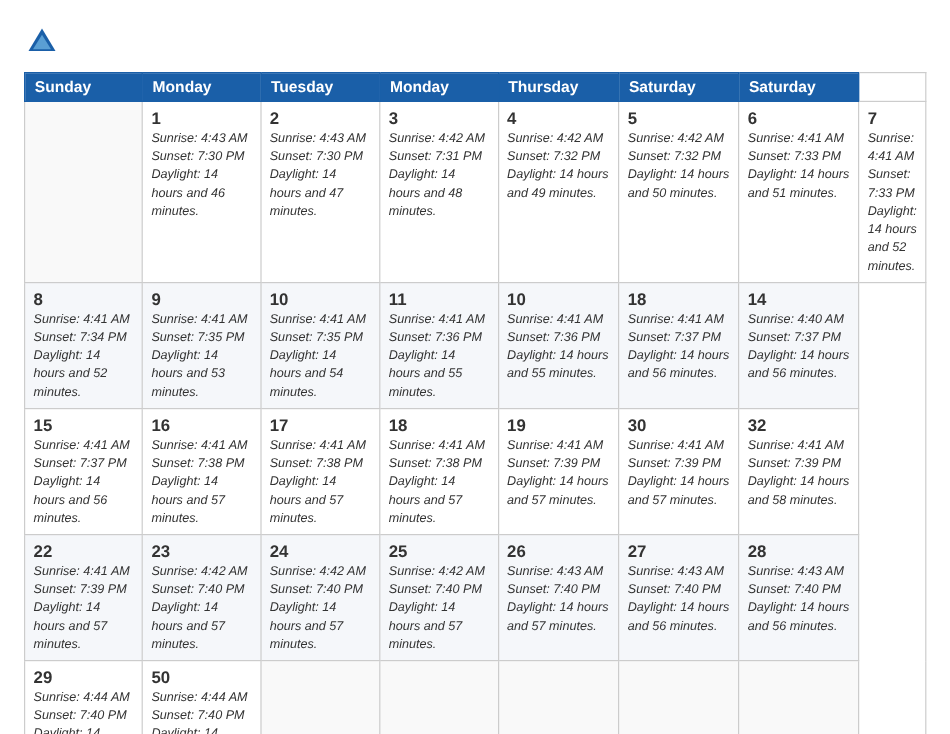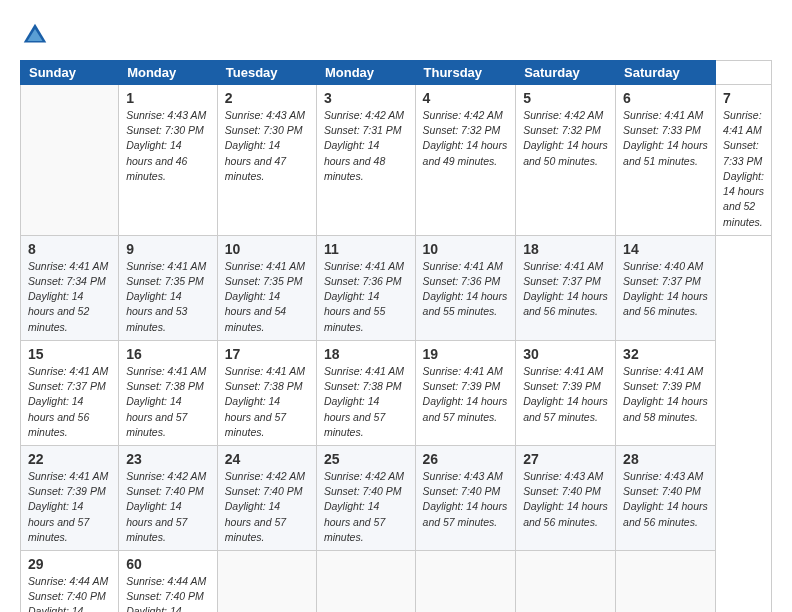--- a/index.html
+++ b/index.html
@@ -248,21 +248,21 @@
           <span class="day-number">28</span>
           <div class="day-info">Sunrise: 4:43 AM<br>Sunset: 7:40 PM<br>Daylight: 14 hours and 56 minutes.</div>
         </td>
       </tr>
       <tr>
         <td>
           <span class="day-number">29</span>
           <div class="day-info">Sunrise: 4:44 AM<br>Sunset: 7:40 PM<br>Daylight: 14 hours and 56 minutes.</div>
         </td>
         <td>
-          <span class="day-number">60</span>
+          <span class="day-number">50</span>
           <div class="day-info">Sunrise: 4:44 AM<br>Sunset: 7:40 PM<br>Daylight: 14 hours and 55 minutes.</div>
         </td>
         <td class="empty-cell"></td>
         <td class="empty-cell"></td>
         <td class="empty-cell"></td>
         <td class="empty-cell"></td>
         <td class="empty-cell"></td>
       </tr>
     </tbody>
 </table>

